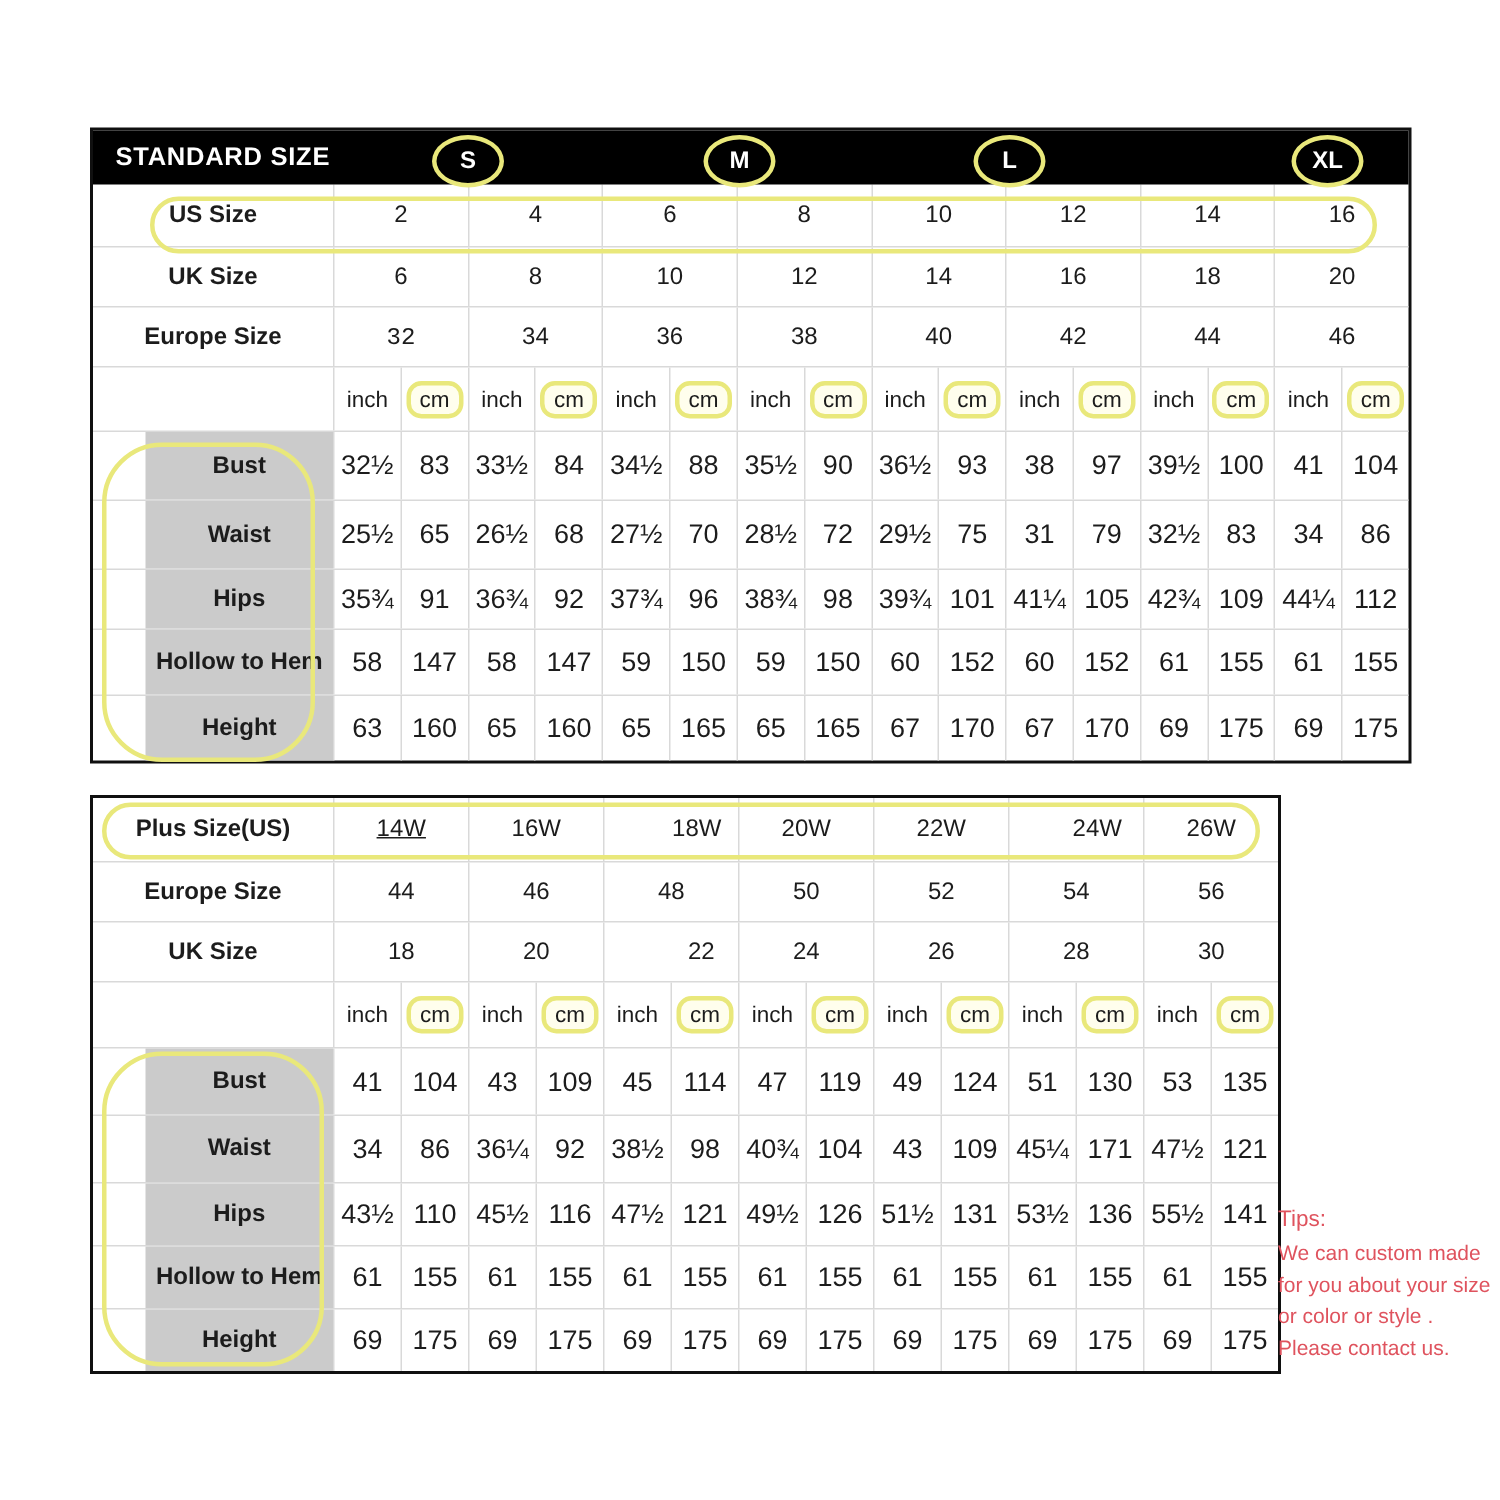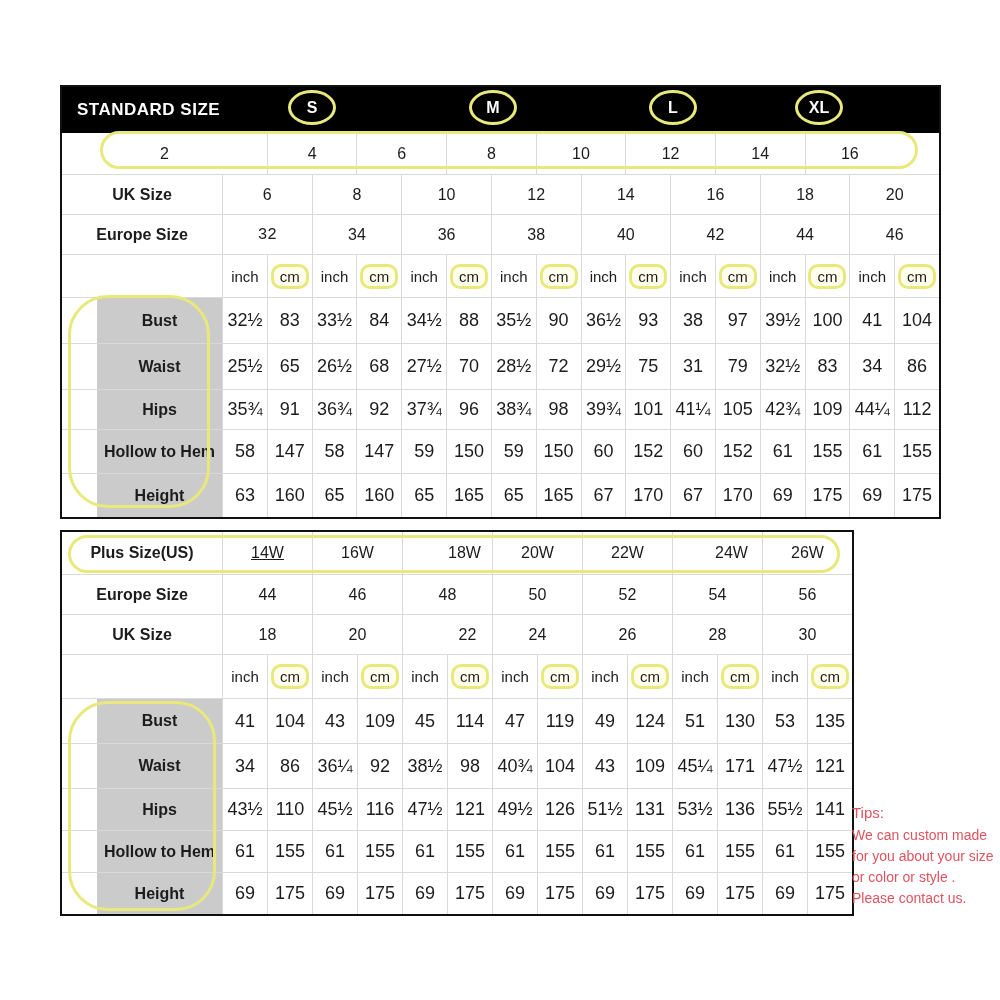--- a/index.html
+++ b/index.html
@@ -11,21 +11,21 @@
     --hdr-fg:#ffffff;
   }
   html,body{margin:0;padding:0;}
   body{
     width:1000px;height:1000px;background:#ffffff;overflow:hidden;position:relative;
     font-family:"Liberation Sans", sans-serif;color:#1c1c1c;
   }
   .table{position:absolute;background:#fff;border:2px solid #101010;box-sizing:border-box;}
   .std{left:60px;top:85px;width:881px;}
   .plus{left:60px;top:530px;width:794px;}
-  .std-header{height:46px;background:var(--hdr-bg);color:var(--hdr-fg);display:flex;align-items:center;position:relative;}
+  .std-header{height:36px;background:var(--hdr-bg);color:var(--hdr-fg);display:flex;align-items:center;position:relative;}
   .std-title{font-weight:bold;font-size:17px;letter-spacing:.5px;padding-left:15px;}
   .badge{position:absolute;top:3px;width:48px;height:35px;border:3px solid var(--hl);border-radius:50%;
          display:flex;align-items:center;justify-content:center;font-weight:bold;font-size:16px;color:#fff;box-sizing:border-box;}
   .row{display:grid;grid-template-columns:160px repeat(16,1fr);box-sizing:border-box;}
   .plus .row{grid-template-columns:160px repeat(14,1fr);}
   .row + .row{border-top:1px solid var(--grid);}
   .cell{display:flex;align-items:center;justify-content:center;border-left:1px solid var(--grid);
         font-size:18px;box-sizing:border-box;overflow:hidden;}
   .cell:first-child{border-left:none;}
   .size-row .cell{font-size:16px;}
@@ -41,24 +41,25 @@
 <body>
 
 <div class="page">
 
   <section class="table std">
     <div class="std-header">
       <span class="std-title">STANDARD SIZE</span>
       <span class="badge" style="left:226px">S</span>
       <span class="badge" style="left:407px">M</span>
       <span class="badge" style="left:587px">L</span>
-      <span class="badge" style="left:733px">XL</span>
+      <span class="badge" style="left:799px">XL</span>
     </div>
     <div id="std-grid">
         <div class="row size-row" style="height: 41px;">
+          <div class="cell label-cell">US Size</div>
           <div class="cell" style="grid-column: span 2;">2</div>
           <div class="cell" style="grid-column: span 2;">4</div>
           <div class="cell" style="grid-column: span 2;">6</div>
           <div class="cell" style="grid-column: span 2;">8</div>
           <div class="cell" style="grid-column: span 2;">10</div>
           <div class="cell" style="grid-column: span 2;">12</div>
           <div class="cell" style="grid-column: span 2;">14</div>
           <div class="cell" style="grid-column: span 2;">16</div>
         </div>
         <div class="row size-row" style="height: 40px;">

